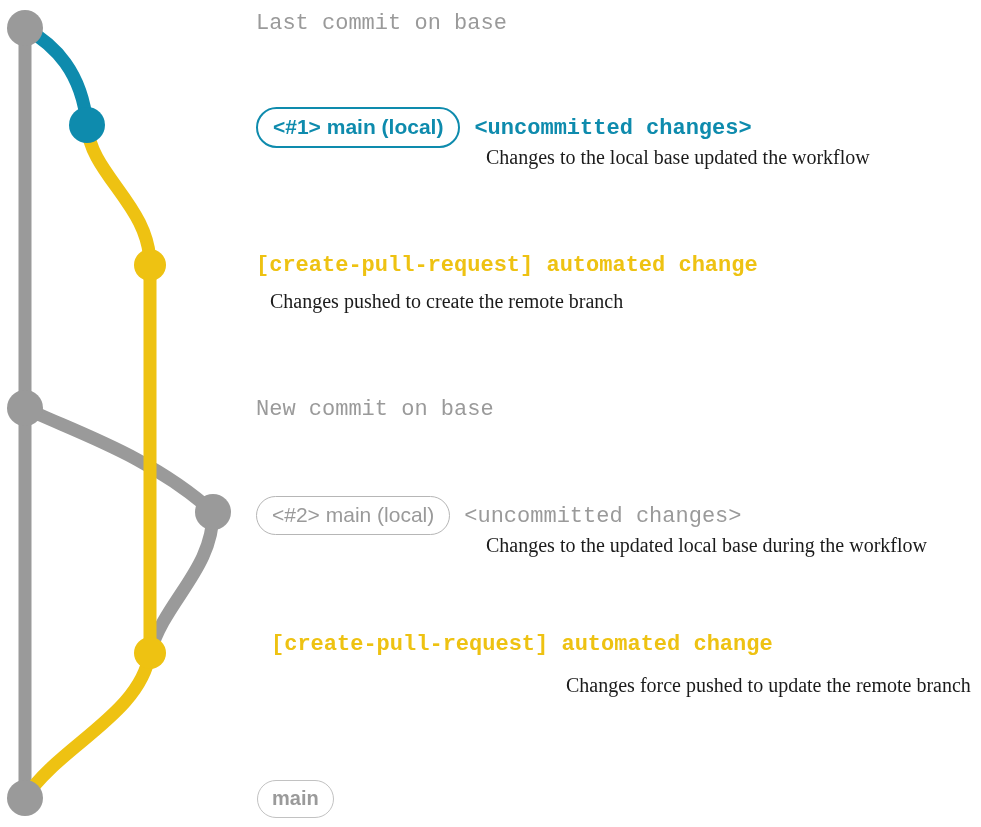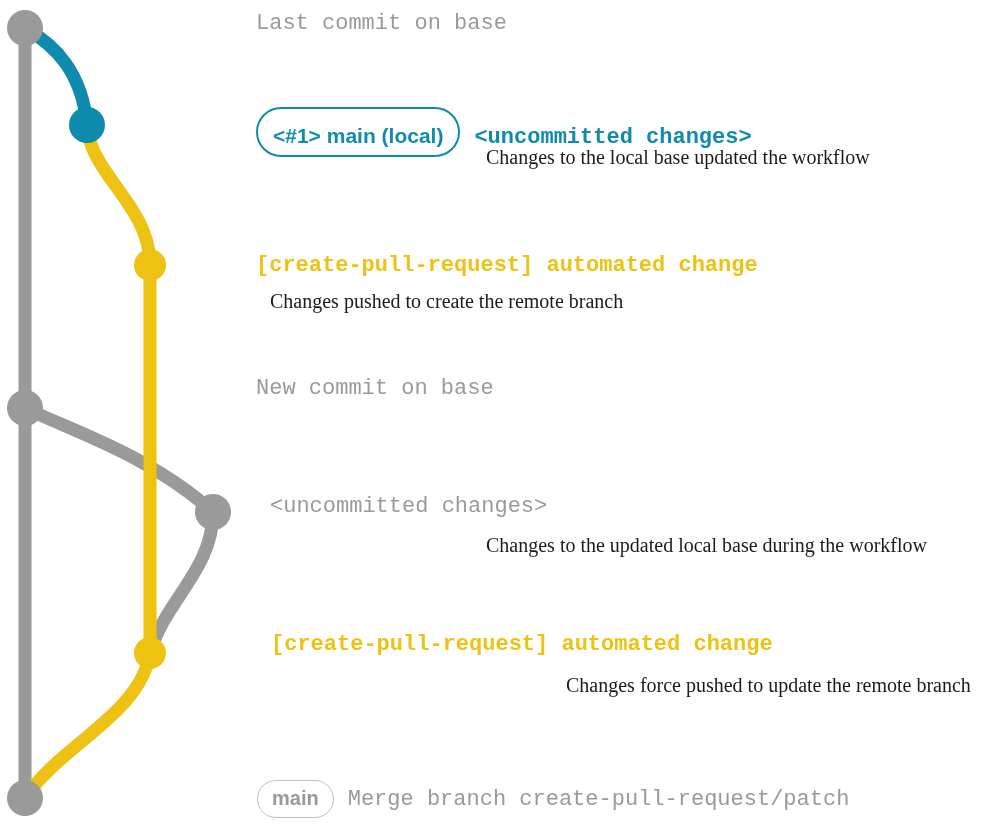--- a/index.html
+++ b/index.html
@@ -35,21 +35,21 @@
   .pill {
     display: inline-flex;
     align-items: center;
     justify-content: center;
     box-sizing: border-box;
     border-radius: 999px;
     font-family: "Liberation Sans", sans-serif;
     font-size: 21px;
     line-height: 1;
     white-space: nowrap;
-    padding: 16px 15px 9px 15px;
+    padding: 7px 15px 9px 15px;
   }
   .pill-blue {
     border: 2px solid #0e8bad;
     color: #0e8bad;
     font-weight: bold;
   }
   .pill-gray {
     border: 1.5px solid #b6b6b6;
     color: #9a9a9a;
     font-weight: normal;
@@ -129,34 +129,34 @@
   <span class="note">Changes to the local base updated the workflow</span>
 </div>
 
 <div class="row" style="left:256px; top:255px;">
   <span class="subject subject-yellow">[create-pull-request] automated change</span>
 </div>
 <div class="row" style="left:270px; top:291px;text-align:right;">
   <span class="note">Changes pushed to create the remote branch</span>
 </div>
 
-<div class="row" style="left:256px; top:378px;justify-content:center;">
+<div class="row" style="left:256px; top:399px;justify-content:center;">
   <span class="subject subject-gray">New commit on base</span>
 </div>
 
 <div class="row" style="left:256px; top:496px;">
+  <span class="pill pill-gray">&lt;#2&gt; main (local)</span>
   <span class="subject subject-gray gap-after-pill">&lt;uncommitted changes&gt;</span>
 </div>
 <div class="row" style="left:486px; top:535px;">
   <span class="note">Changes to the updated local base during the workflow</span>
 </div>
 
 <div class="row" style="left:257px; top:634px;">
   <span class="subject subject-yellow gap-after-pill">[create-pull-request] automated change</span>
 </div>
 <div class="row" style="left:566px; top:675px;">
   <span class="note">Changes force pushed to update the remote branch</span>
 </div>
 
 <div class="row" style="left:257px; top:780px;">
   <span class="pill pill-main">main</span>
-  <span class="subject subject-gray gap-after-pill">Merge branch create-pull-request/patch</span>
 </div>
 
 </body></html>

